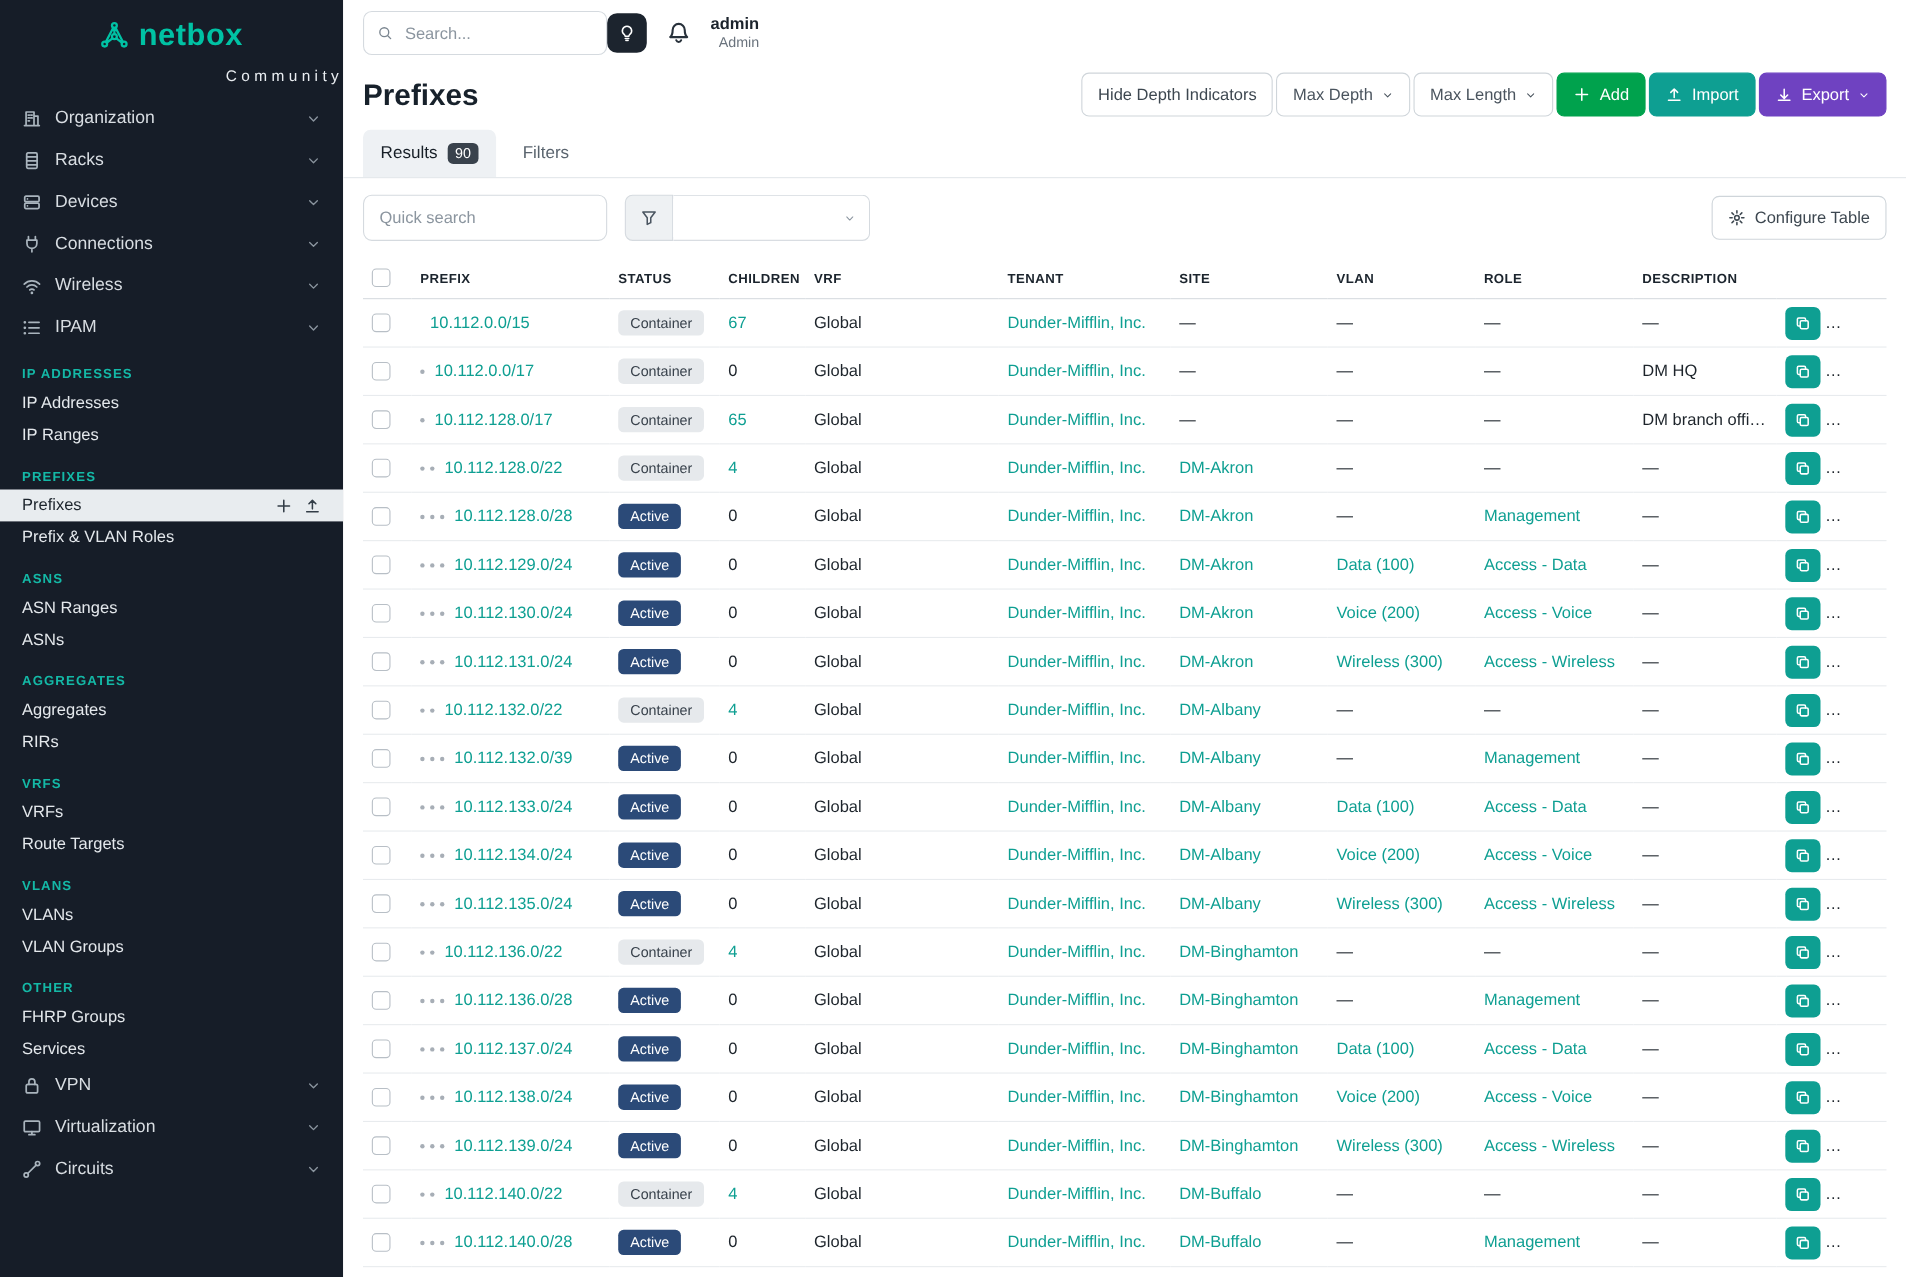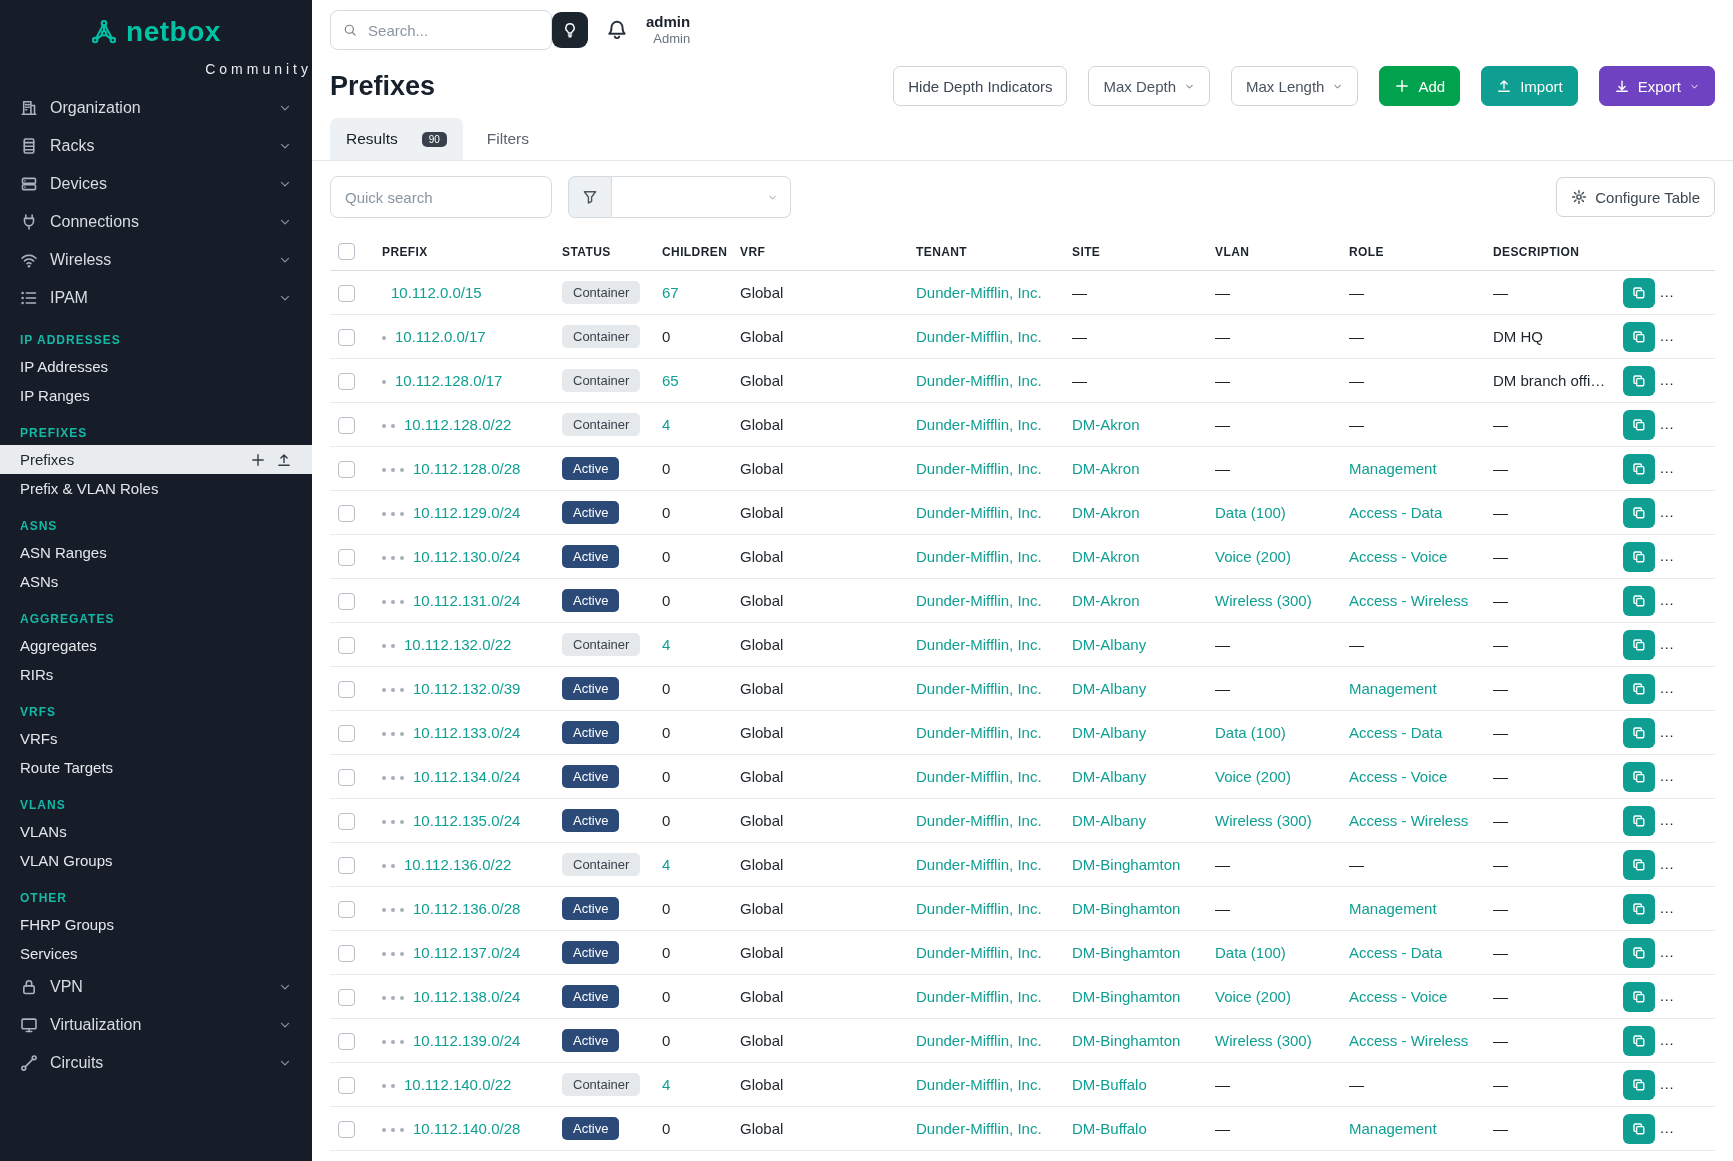--- a/index.html
+++ b/index.html
@@ -33,31 +33,31 @@
   .search-box input::placeholder{color:#8b959f}
   .topbar-right{display:flex;align-items:center;gap:18px}
   .bulb-btn{width:36px;height:36px;border-radius:9px;background:#1c242e;color:#fff;display:flex;align-items:center;justify-content:center;border:0;cursor:pointer}
   .bell-btn{background:none;border:0;color:#28313b;cursor:pointer;display:flex;padding:0}
   .user{text-align:right;line-height:1.25;cursor:pointer}
   .user-name{font-weight:700;font-size:15px;color:#1b232c}
   .user-role{font-size:13px;color:#6a737d}
 
   .page-head{display:flex;align-items:center;justify-content:space-between;padding:6px 18px 12px}
   h1{margin:0;font-size:27px;font-weight:600;color:#17212b}
-  .head-actions{display:flex;gap:21px;align-items:center}
+  .head-actions{display:flex;gap:3px;align-items:center}
   .btn{display:inline-flex;align-items:center;gap:8px;height:40px;padding:0 14px;border-radius:7px;font-size:15px;border:1px solid #cfd5da;background:#fff;color:#3d4750;cursor:pointer;font-family:inherit;white-space:nowrap}
   .btn-drop{color:#4a545e}
   .btn-green{background:var(--green,#00a24d);border-color:var(--green,#00a24d);color:#fff}
   .btn-teal{background:var(--teal,#0e9f92);border-color:var(--teal,#0e9f92);color:#fff}
   .btn-purple{background:var(--purple,#6f42c1);border-color:var(--purple,#6f42c1);color:#fff}
 
   .tabs{display:flex;gap:8px;padding:0 18px;border-bottom:1px solid #e3e7ea}
-  .tab{display:flex;align-items:center;gap:24px;padding:12px 16px;font-size:15.5px;color:#5a646e;cursor:pointer}
+  .tab{display:flex;align-items:flex-end;gap:9px;padding:12px 16px;font-size:15.5px;color:#5a646e;cursor:pointer}
   .tab.active{color:#171f27;background:#eef1f4;border-radius:7px 7px 0 0;font-weight:500}
-  .tab-badge{background:#39424c;color:#fff;border-radius:5px;font-size:10px;padding:2px 7px;font-weight:400}
+  .tab-badge{background:#39424c;color:#fff;border-radius:5px;font-size:13px;padding:2px 7px;font-weight:400}
 
   .controls{display:flex;align-items:center;padding:15px 18px;gap:16px}
   .filter-group{display:flex;align-items:stretch}
   .filter-btn{width:44px;height:42px;border:1px solid #d5dadf;border-radius:7px 0 0 7px;background:#eef1f3;color:#4a5560;cursor:pointer;display:flex;align-items:center;justify-content:center}
   .filter-select{width:179px;height:42px;border:1px solid #d5dadf;border-left:0;border-radius:0 7px 7px 0;display:flex;align-items:center;justify-content:flex-end;padding:0 12px;color:#8a949e;background:#fff;cursor:pointer}
   .quick{height:42px}
   .configure{margin-left:auto}
 
   .table-wrap{padding:0 18px;flex:1;overflow:hidden}
   table{width:100%;border-collapse:collapse;table-layout:fixed}

